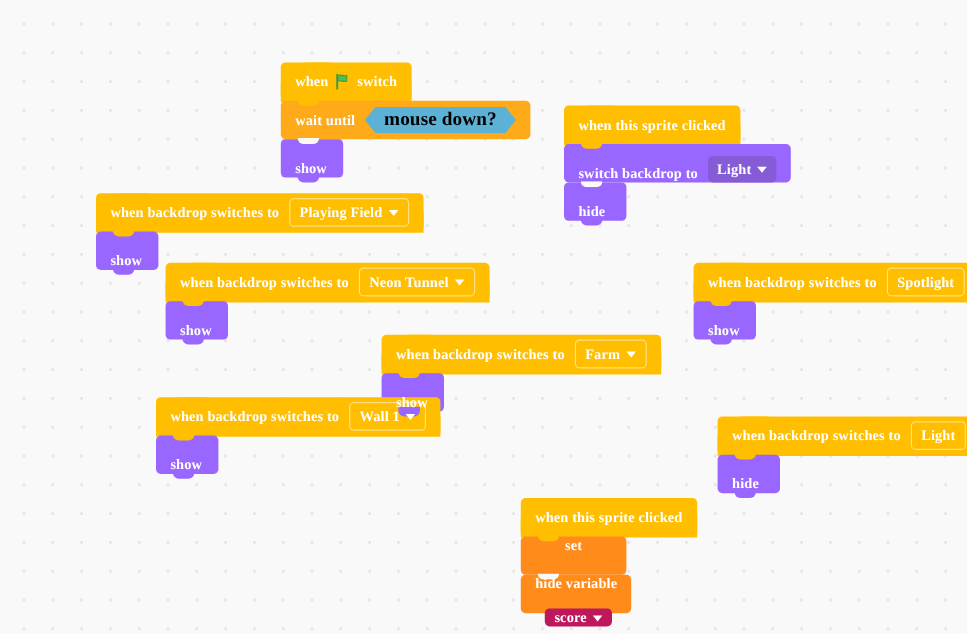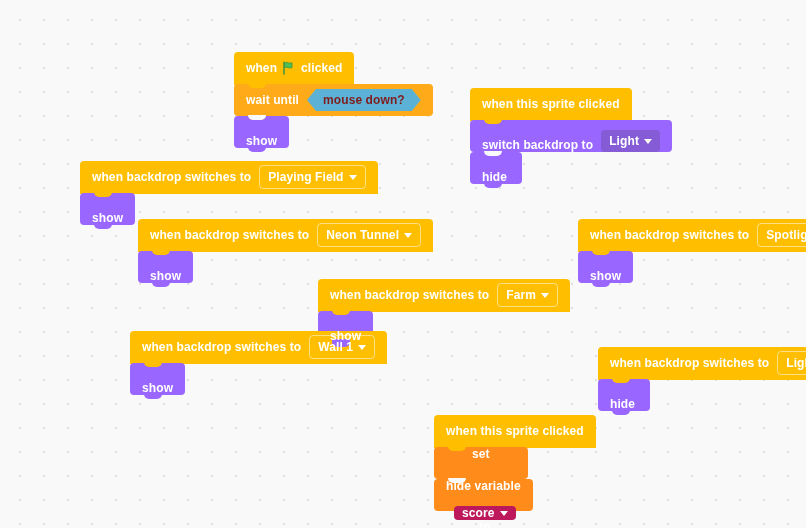--- a/index.html
+++ b/index.html
@@ -23,20 +23,21 @@
     background-color: #f9f9f9;
     background-image: radial-gradient(circle, #e0e0e0 1.1px, transparent 1.2px);
     background-size: 24px 24px;
     background-position: 8px 8px;
     overflow: hidden;
   }
 
   
   .script {
     position: absolute;
+    font-family: Liberation Serif, serif;
   }
 
   
   .block {
     position: relative;
     display: flex;
     align-items: center;
     box-sizing: border-box;
     height: 32px;
     padding: 0 12px;
@@ -169,22 +170,22 @@
   }
 
   
   .hexagon {
     display: inline-flex;
     align-items: center;
     height: 22px;
     padding: 0 16px;
     margin-left: 8px;
     background-color: #5cb1d6;
-    color: #7f1d1d;
-    font-size: 12px;
+    color: #000000;
+    font-size: 16px;
     font-weight: bold;
     position: relative;
     z-index: 3;
     clip-path: polygon(9px 0, calc(100% - 9px) 0, 100% 50%, calc(100% - 9px) 100%, 9px 100%, 0 50%);
   }
 
   
   .flag-icon {
     display: inline-block;
     width: 14px;
@@ -202,21 +203,21 @@
     <div class="script" style="left: 234px; top: 38px;">
       <div class="hat-wrap">
         <div class="hat-dome c-events"></div>
         <div class="hat-dome-fill c-events"></div>
         <div class="block hat c-events">
           <span class="lbl">when</span>
           <span class="flag-icon"><svg viewBox="0 0 14 14" width="14" height="14">
               <path d="M2 1.2 L2 13" stroke="#45993d" stroke-width="1.6" fill="none" stroke-linecap="round"></path>
               <path d="M2.6 1.8 C5 0.4 7.5 3.2 10 1.8 L10 6.6 C7.5 8 5 5.2 2.6 6.6 Z" fill="#4cbf56" stroke="#45993d" stroke-width="0.9" stroke-linejoin="round"></path>
             </svg></span>
-          <span class="lbl">clicked</span>
+          <span class="lbl">switch</span>
         </div>
       </div>
       <div class="block stack c-control under-hat">
         <span class="lbl">wait until</span>
         <span class="hexagon">mouse down?</span>
       </div>
       <div class="block stack c-looks">
         <span class="lbl">show</span>
       </div>
     </div>

